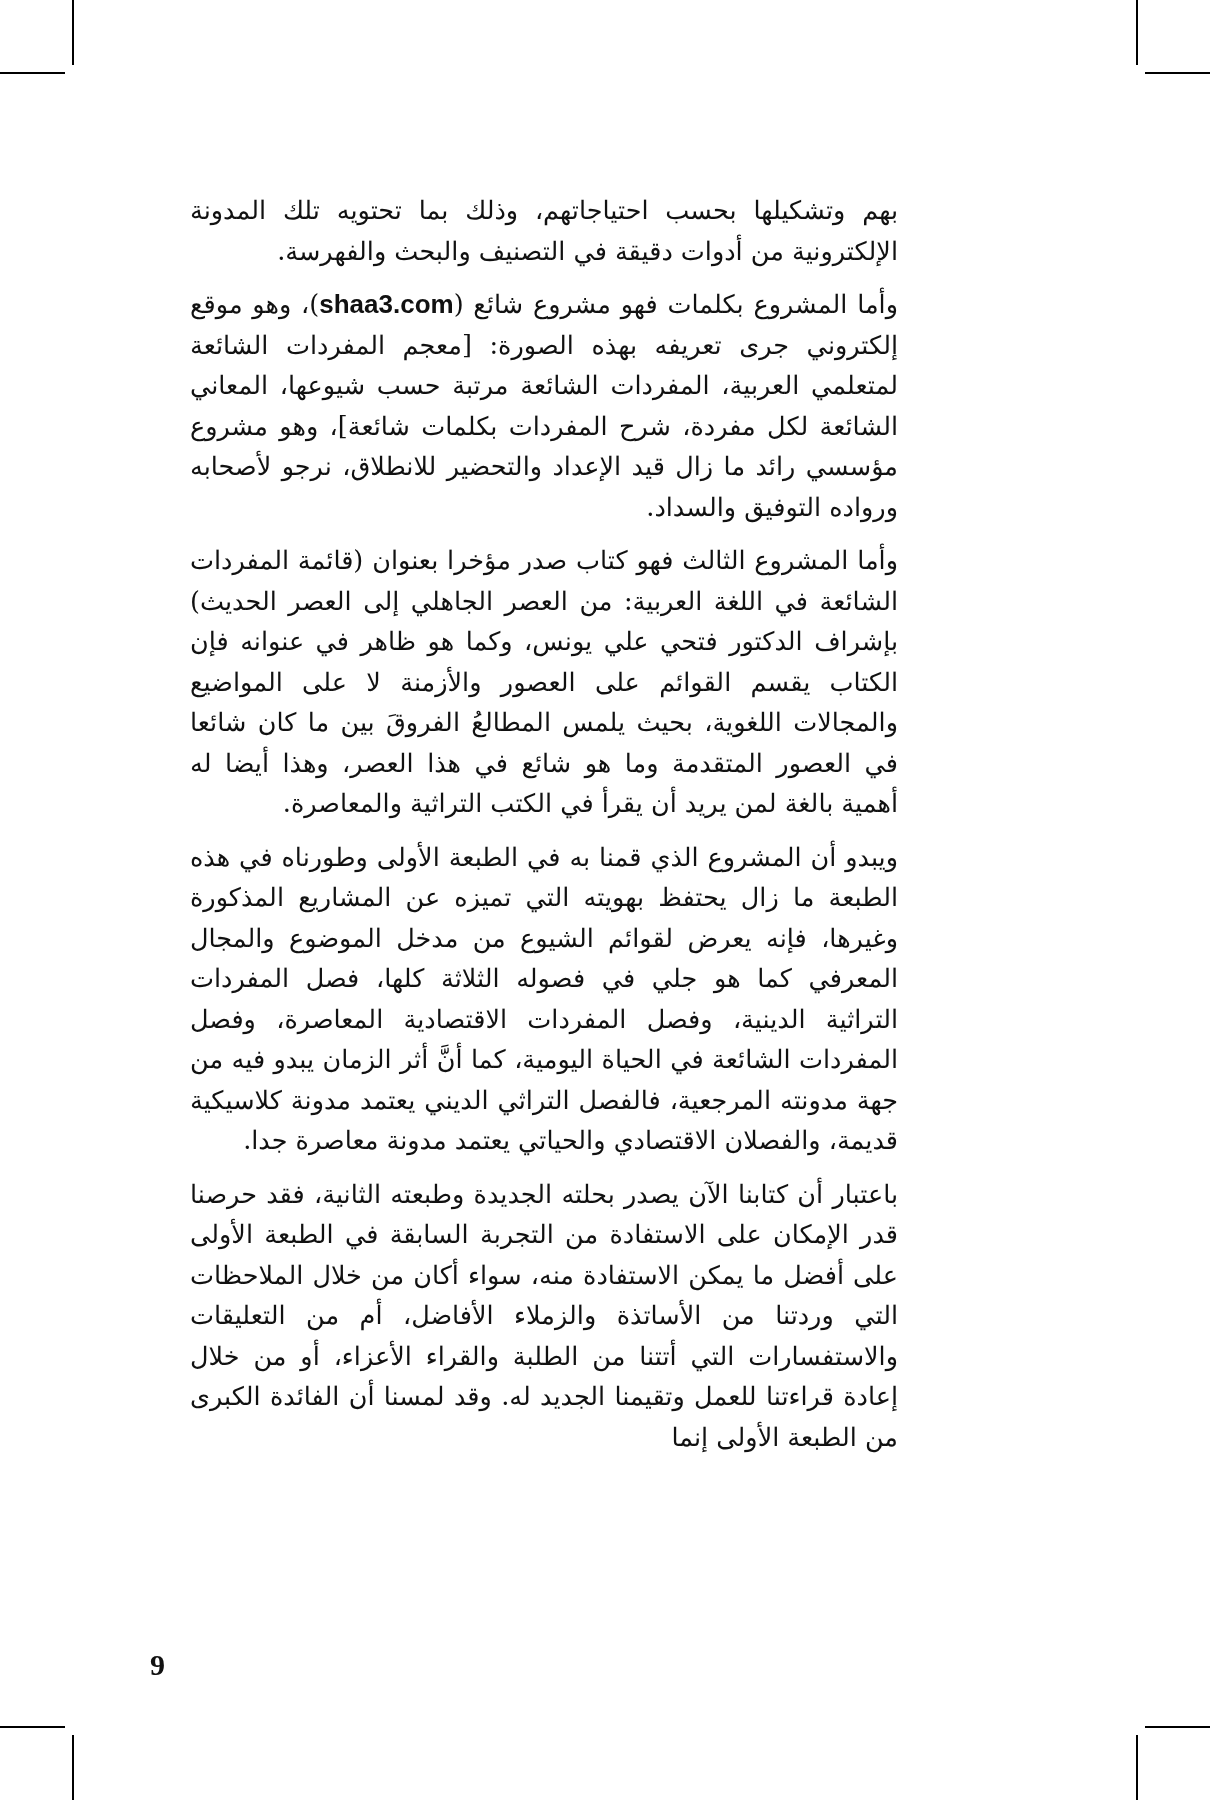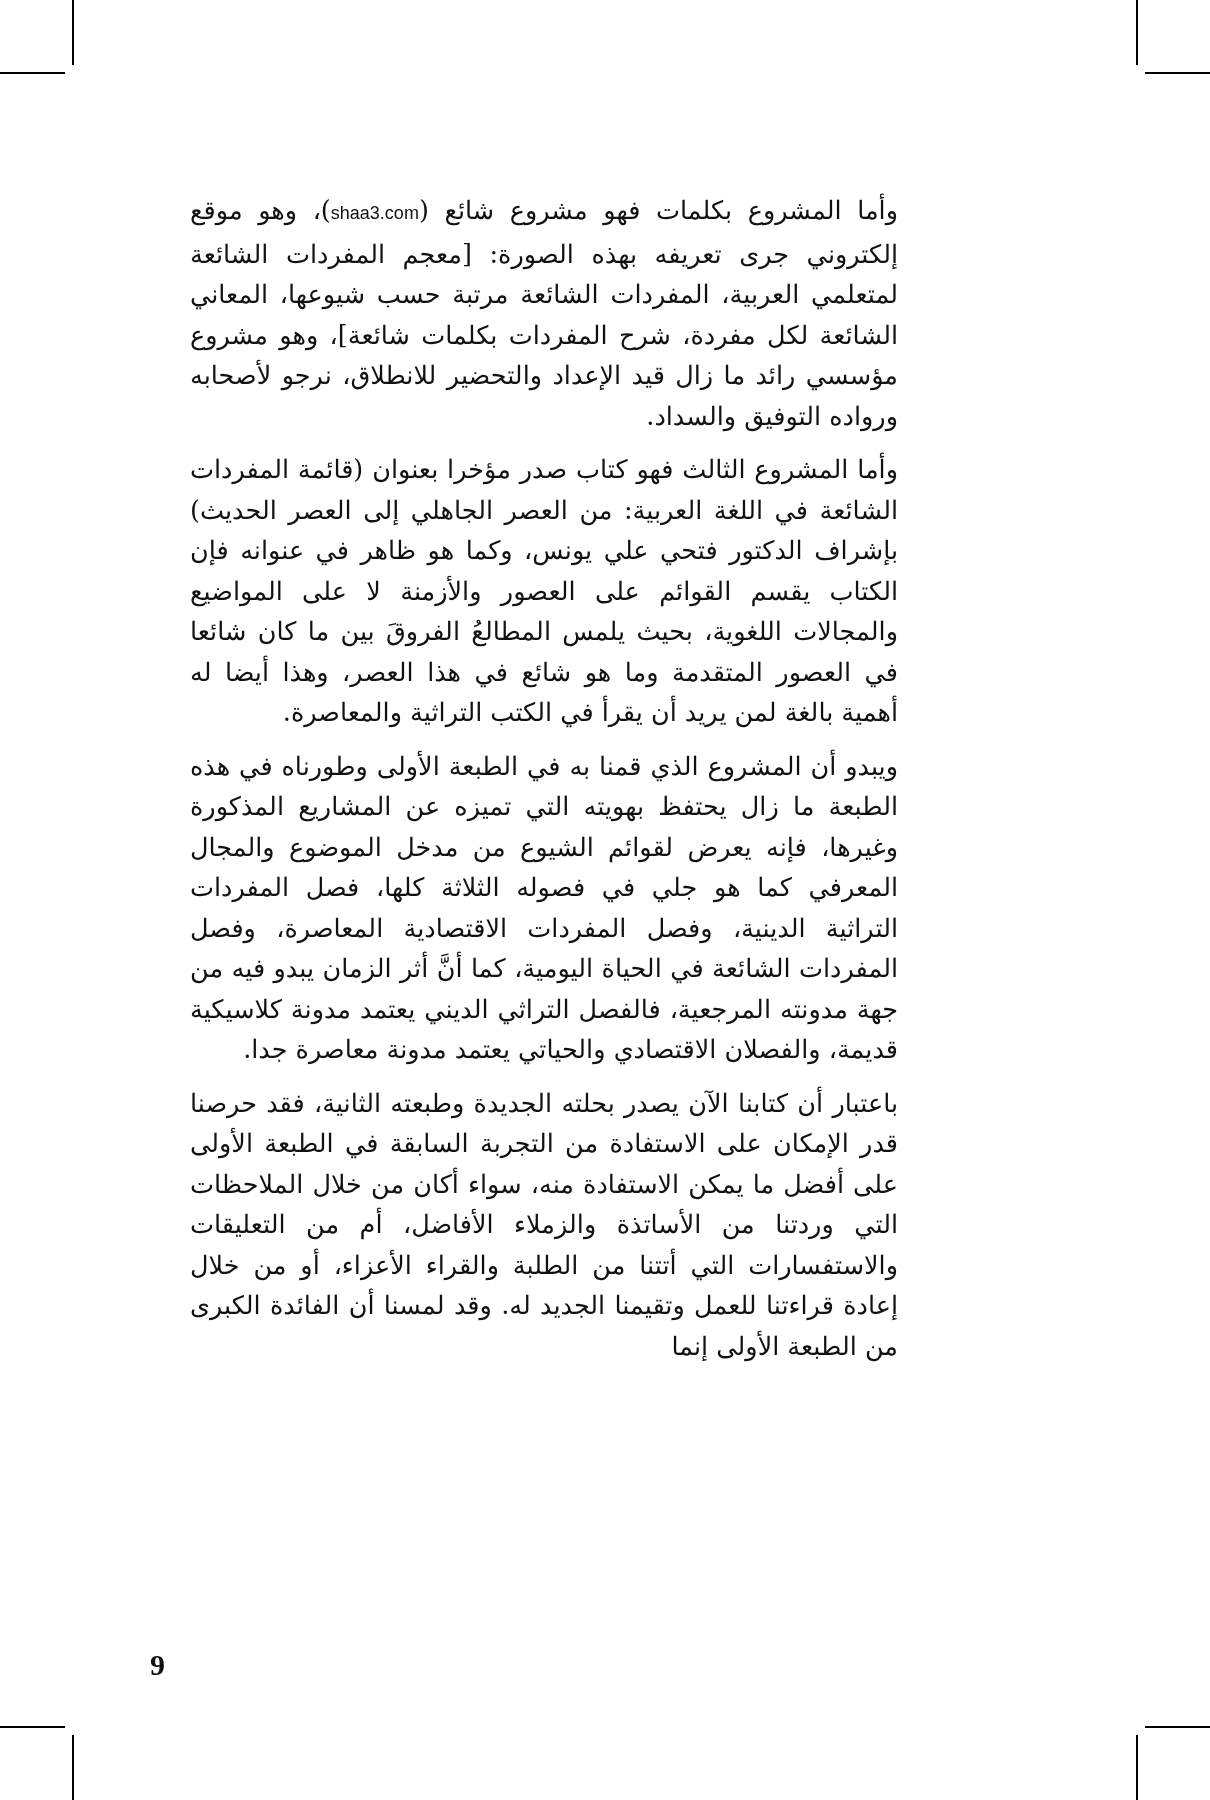--- a/index.html
+++ b/index.html
@@ -42,21 +42,22 @@
       line-height: 40.5px;
     }
     .text-block p {
       margin: 0 0 13px 0;
       text-align: justify;
     }
     .latin {
       direction: ltr;
       unicode-bidi: embed;
       font-family: "Liberation Sans", sans-serif;
-      font-size: 18px;
+      font-size: 26px;
+      font-weight: bold;
     }
     .page-number {
       position: absolute;
       left: 150px;
       top: 1648px;
       font-family: "Liberation Serif", serif;
       font-weight: bold;
       font-size: 30px;
       color: #111111;
     }
@@ -67,19 +68,20 @@
 <div class="crop v crop-tl-v"></div>
 <div class="crop h crop-tl-h"></div>
 <div class="crop v crop-tr-v"></div>
 <div class="crop h crop-tr-h"></div>
 <div class="crop v crop-bl-v"></div>
 <div class="crop h crop-bl-h"></div>
 <div class="crop v crop-br-v"></div>
 <div class="crop h crop-br-h"></div>
 
 <main class="text-block">
+  <p>بهم وتشكيلها بحسب احتياجاتهم، وذلك بما تحتويه تلك المدونة الإلكترونية من أدوات دقيقة في التصنيف والبحث والفهرسة.</p>
   <p><span>وأما المشروع بكلمات فهو مشروع شائع (</span><span class="latin">shaa3.com</span><span>)، وهو موقع إلكتروني جرى تعريفه بهذه الصورة: [معجم المفردات الشائعة لمتعلمي العربية، المفردات الشائعة مرتبة حسب شيوعها، المعاني الشائعة لكل مفردة، شرح المفردات بكلمات شائعة]، وهو مشروع مؤسسي رائد ما زال قيد الإعداد والتحضير للانطلاق، نرجو لأصحابه ورواده التوفيق والسداد.</span></p>
   <p>وأما المشروع الثالث فهو كتاب صدر مؤخرا بعنوان (قائمة المفردات الشائعة في اللغة العربية: من العصر الجاهلي إلى العصر الحديث) بإشراف الدكتور فتحي علي يونس، وكما هو ظاهر في عنوانه فإن الكتاب يقسم القوائم على العصور والأزمنة لا على المواضيع والمجالات اللغوية، بحيث يلمس المطالعُ الفروقَ بين ما كان شائعا في العصور المتقدمة وما هو شائع في هذا العصر، وهذا أيضا له أهمية بالغة لمن يريد أن يقرأ في الكتب التراثية والمعاصرة.</p>
   <p>ويبدو أن المشروع الذي قمنا به في الطبعة الأولى وطورناه في هذه الطبعة ما زال يحتفظ بهويته التي تميزه عن المشاريع المذكورة وغيرها، فإنه يعرض لقوائم الشيوع من مدخل الموضوع والمجال المعرفي كما هو جلي في فصوله الثلاثة كلها، فصل المفردات التراثية الدينية، وفصل المفردات الاقتصادية المعاصرة، وفصل المفردات الشائعة في الحياة اليومية، كما أنَّ أثر الزمان يبدو فيه من جهة مدونته المرجعية، فالفصل التراثي الديني يعتمد مدونة كلاسيكية قديمة، والفصلان الاقتصادي والحياتي يعتمد مدونة معاصرة جدا.</p>
   <p>باعتبار أن كتابنا الآن يصدر بحلته الجديدة وطبعته الثانية، فقد حرصنا قدر الإمكان على الاستفادة من التجربة السابقة في الطبعة الأولى على أفضل ما يمكن الاستفادة منه، سواء أكان من خلال الملاحظات التي وردتنا من الأساتذة والزملاء الأفاضل، أم من التعليقات والاستفسارات التي أتتنا من الطلبة والقراء الأعزاء، أو من خلال إعادة قراءتنا للعمل وتقيمنا الجديد له. وقد لمسنا أن الفائدة الكبرى من الطبعة الأولى إنما</p>
 </main>
 
 <div class="page-number">9</div>
 
 </body></html>

